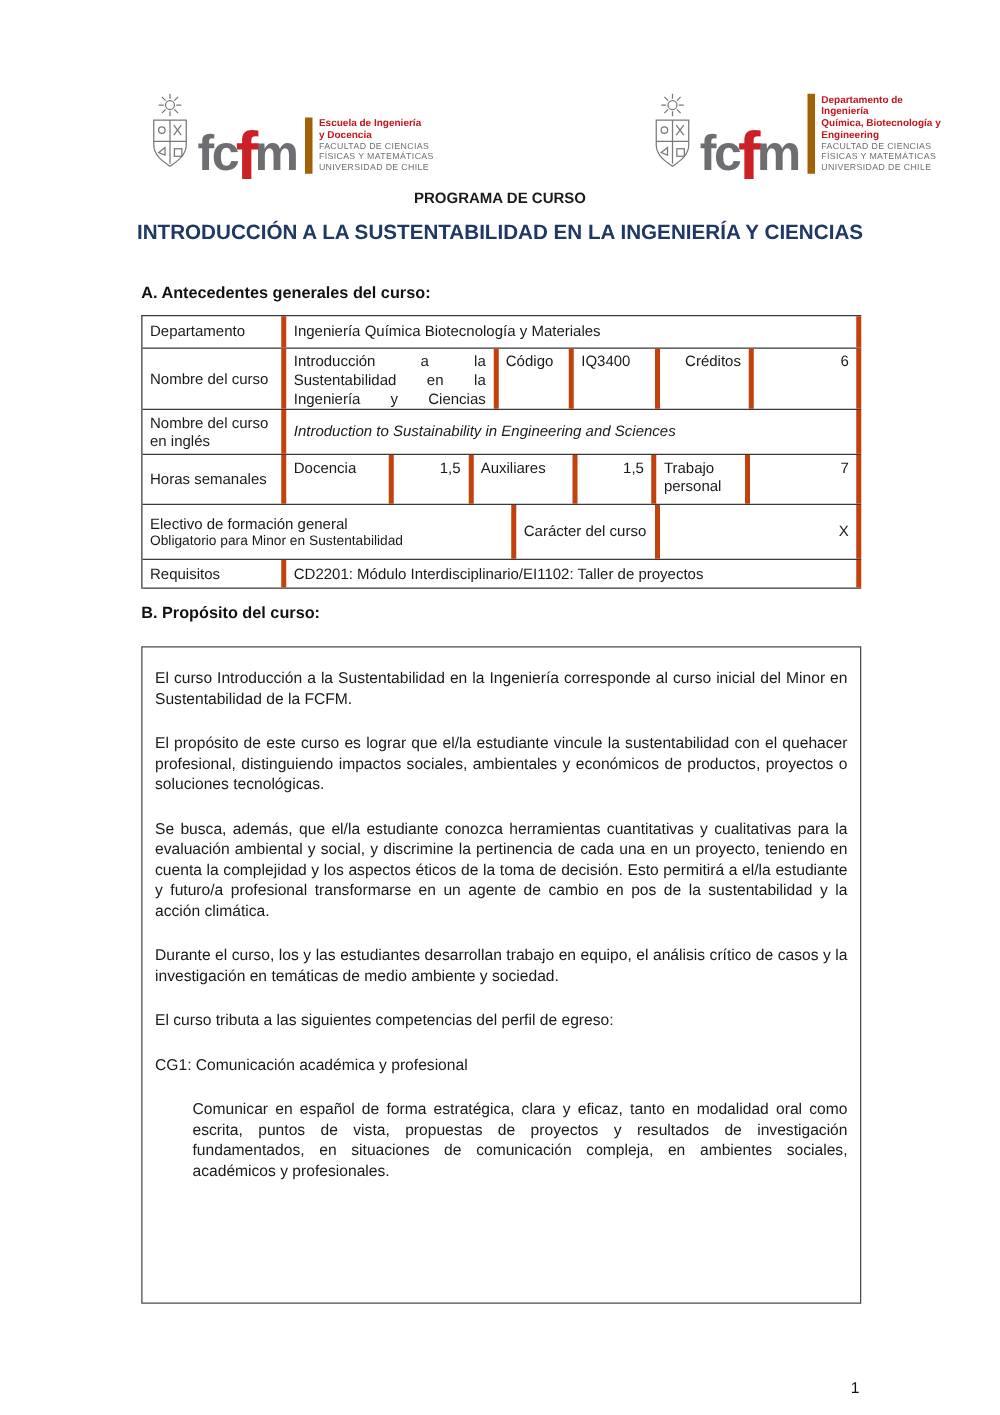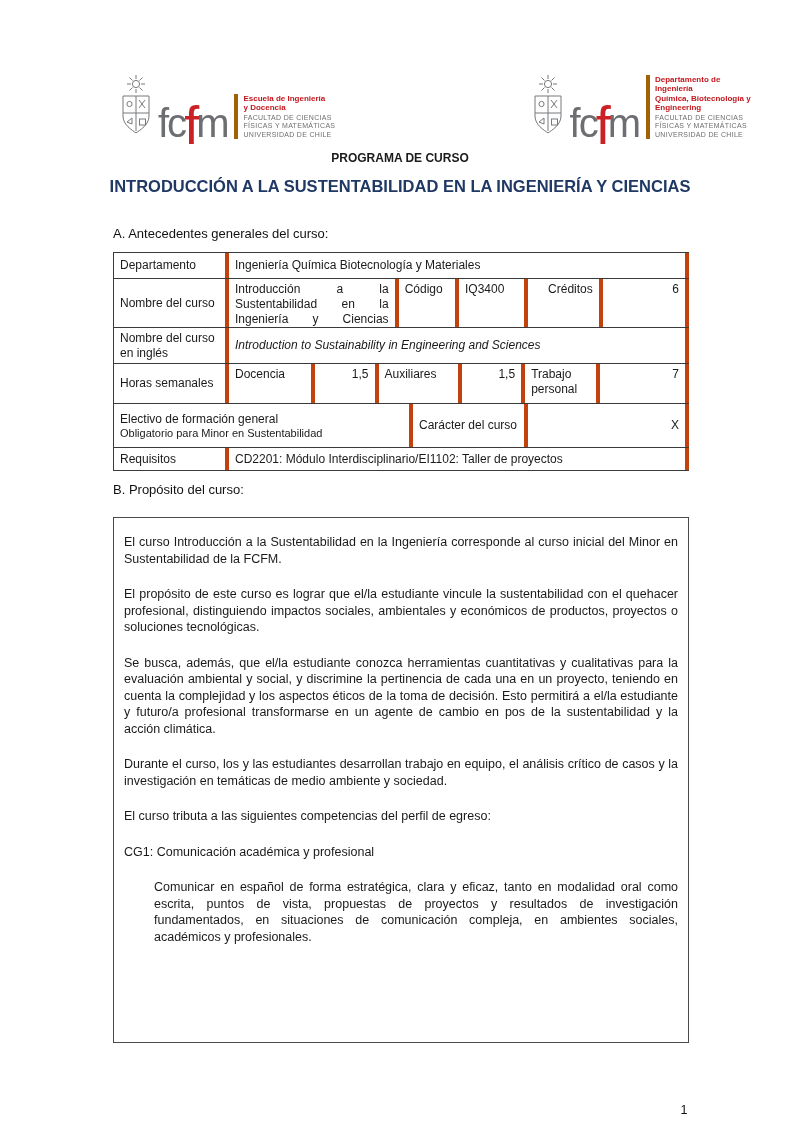--- a/index.html
+++ b/index.html
@@ -7,31 +7,31 @@
   .page {
     position:relative; width:800px; height:1132px; margin:0 auto;
     background:#ffffff; font-family:"Liberation Sans", sans-serif; color:#1a1a1a;
     overflow:hidden;
   }
 
   
   .logos { position:absolute; top:74px; left:118px; width:640px; display:flex; justify-content:space-between; }
   .logo { display:flex; align-items:flex-end; }
   .logo svg.shield { display:block; margin-right:4px; }
-  .wordmark { font-weight:normal; color:#6D6E71; font-size:40px; letter-spacing:-2px; line-height:0.82; white-space:nowrap; }
+  .wordmark { font-weight:bold; color:#6D6E71; font-size:40px; letter-spacing:-2px; line-height:0.82; white-space:nowrap; }
   .wordmark .wm-red { color:#CB2026; font-size:54px; position:relative; top:7px; margin:0 -1px; }
-  .logo-text { border-left:4px solid #a16207; margin-left:7px; padding-left:5px; margin-bottom:1px; width:112px; }
+  .logo-text { border-left:6px solid #a16207; margin-left:7px; padding-left:5px; margin-bottom:1px; width:112px; }
   .unit-red { color:#C3161C; font-size:8px; font-weight:bold; line-height:9.5px; }
   .fac-gray { color:#6D6E71; font-size:7px; line-height:8.5px; letter-spacing:0.3px; margin-top:1px; }
   .unit-red span, .fac-gray span { display:block; }
 
   
   .doc-title { position:absolute; top:151px; left:0; width:100%; text-align:center; font-size:12px; font-weight:bold; color:#1a1a1a; }
   .doc-subtitle { position:absolute; top:177px; left:0; width:100%; text-align:center; font-size:16.5px; font-weight:bold; }
-  .sec-heading { position:absolute; left:113px; font-size:13px; font-weight:normal; color:#111; }
+  .sec-heading { position:absolute; left:113px; font-size:13px; font-weight:bold; color:#111; }
   .sec-a { top:226px; }
   .sec-b { top:482px; }
 
   
   .tbl { position:absolute; left:113px; top:252px; width:576px; border-top:1px solid #3a3a3a; border-left:1px solid #3a3a3a; font-size:12px; }
   .trow { display:flex; border-bottom:1px solid #3a3a3a; }
   .tc { border-right:4px solid #c2410c; padding:2px 6px; display:flex; flex-direction:column; justify-content:center; line-height:15px; }
   .tc.top { justify-content:flex-start; padding-top:3px; }
   .tc.ctr { text-align:right; }
   .tc.just { text-align:justify; text-align-last:justify; }

